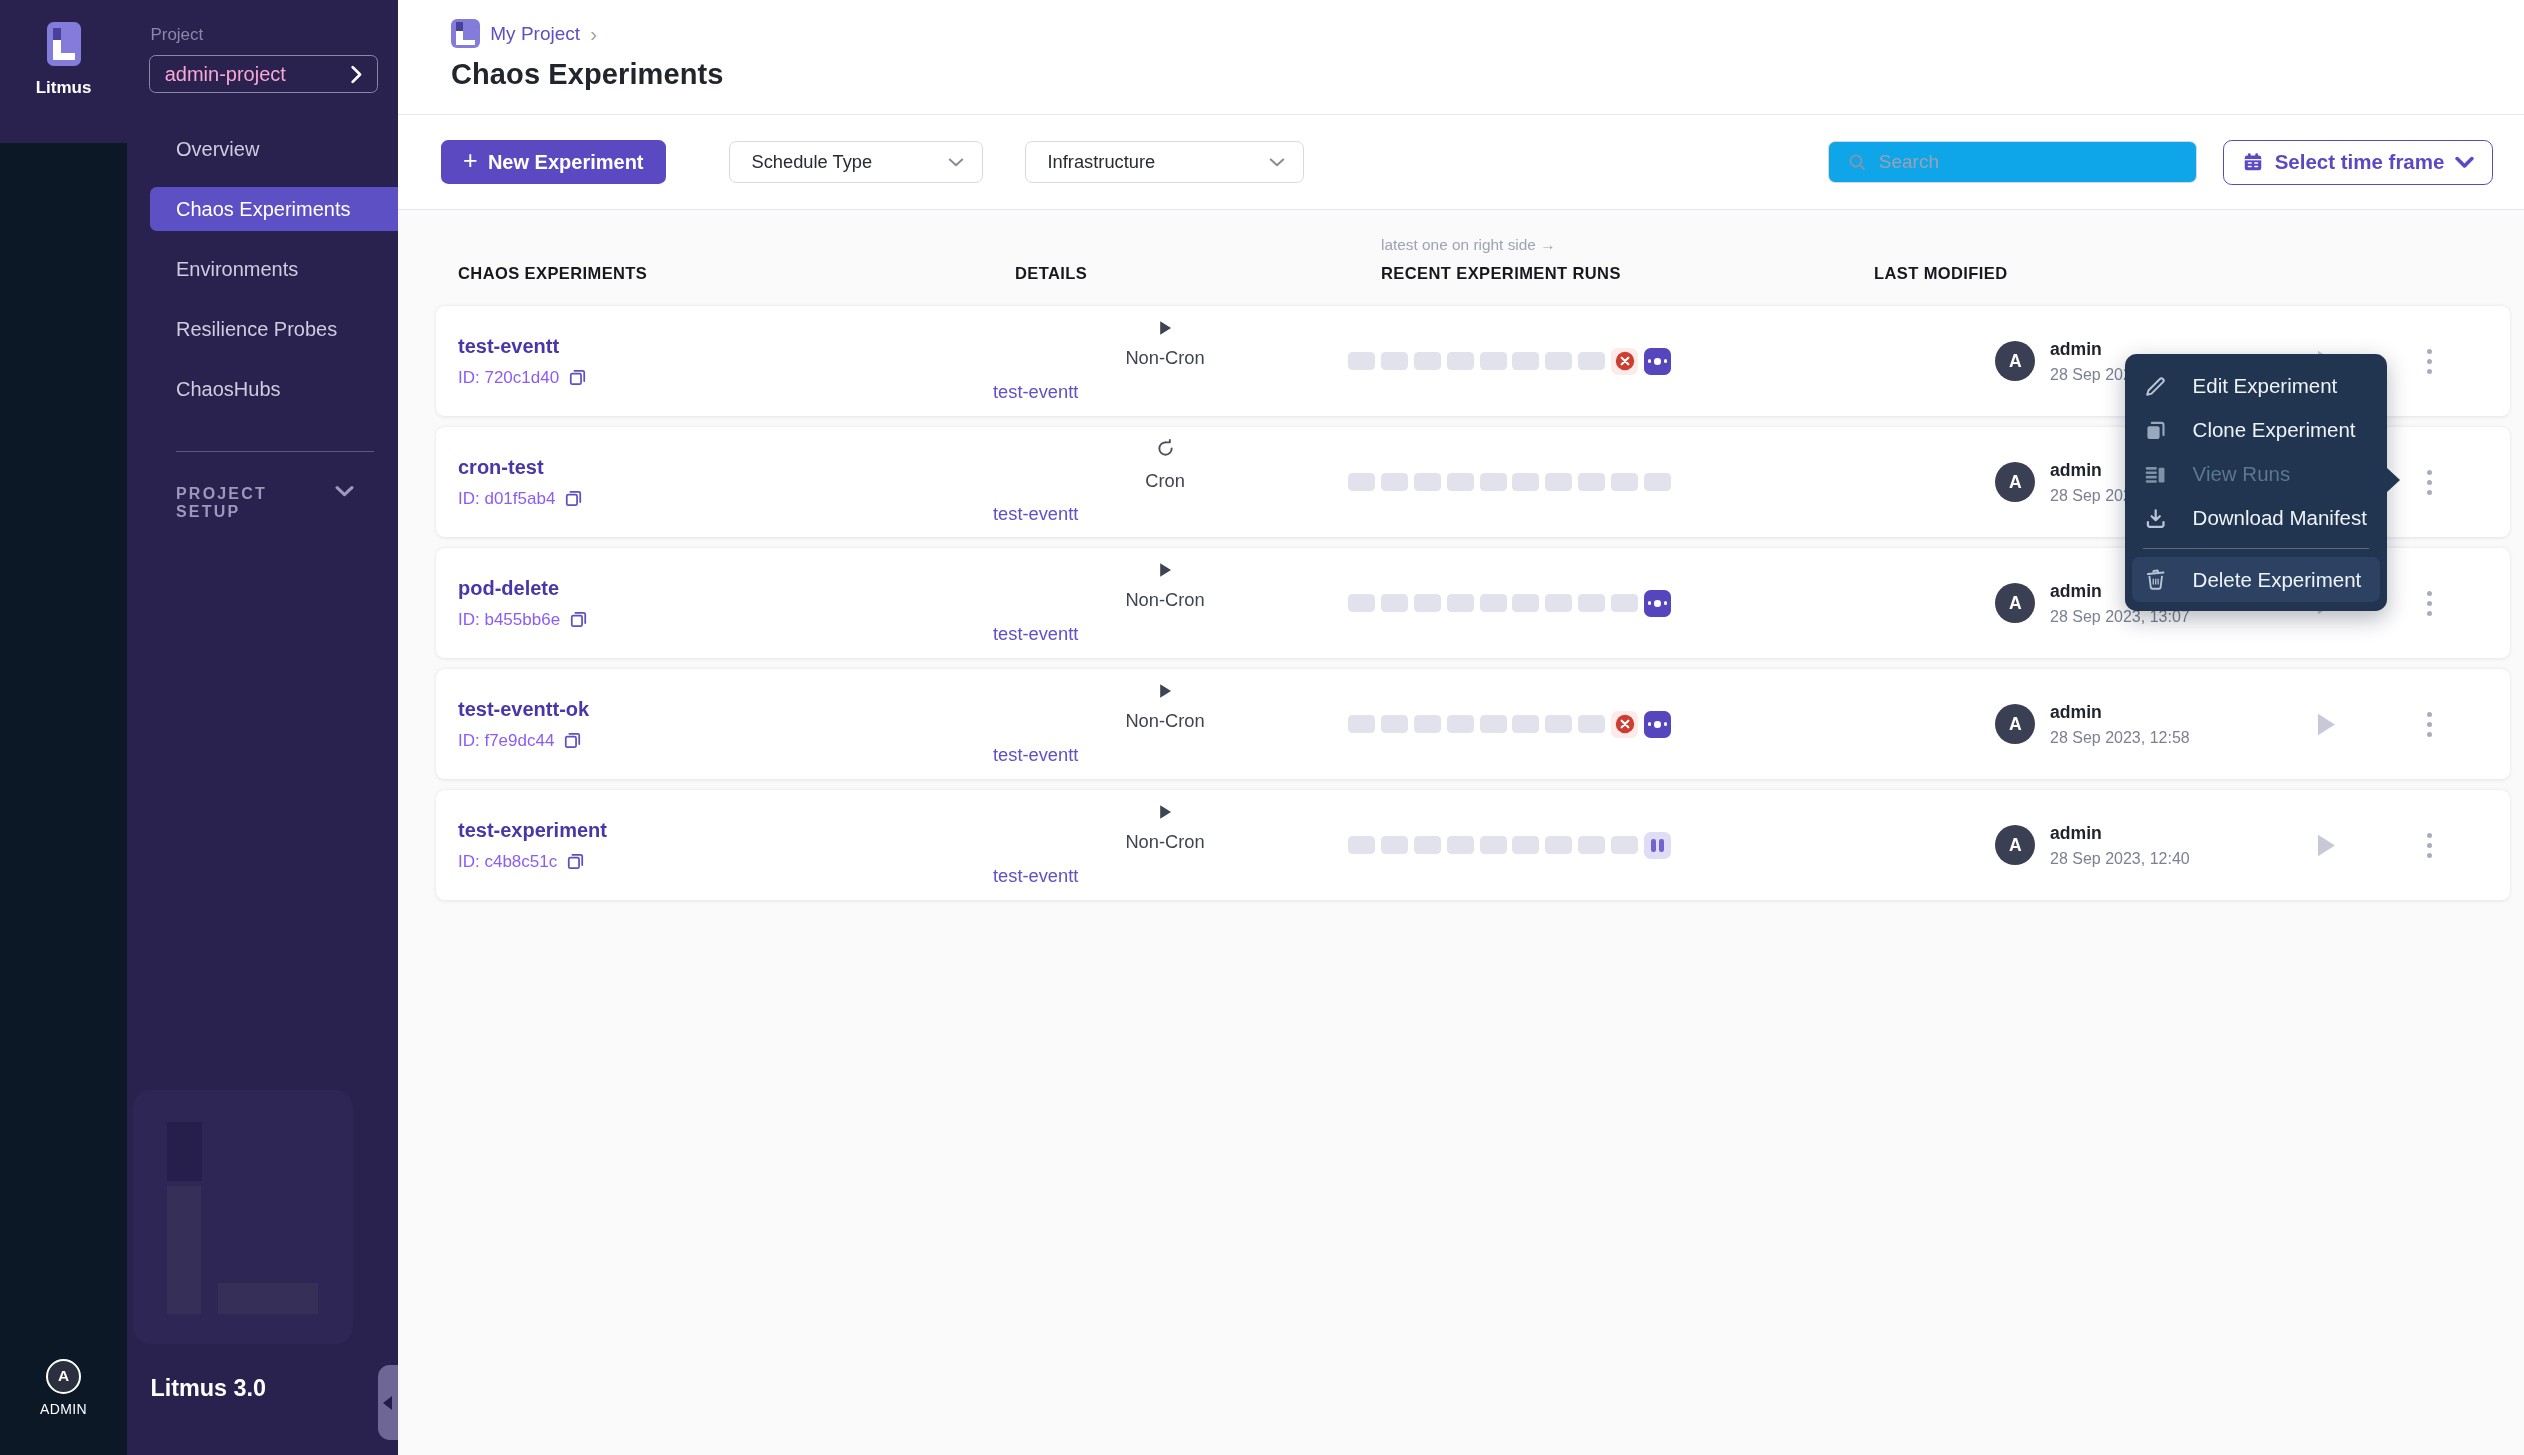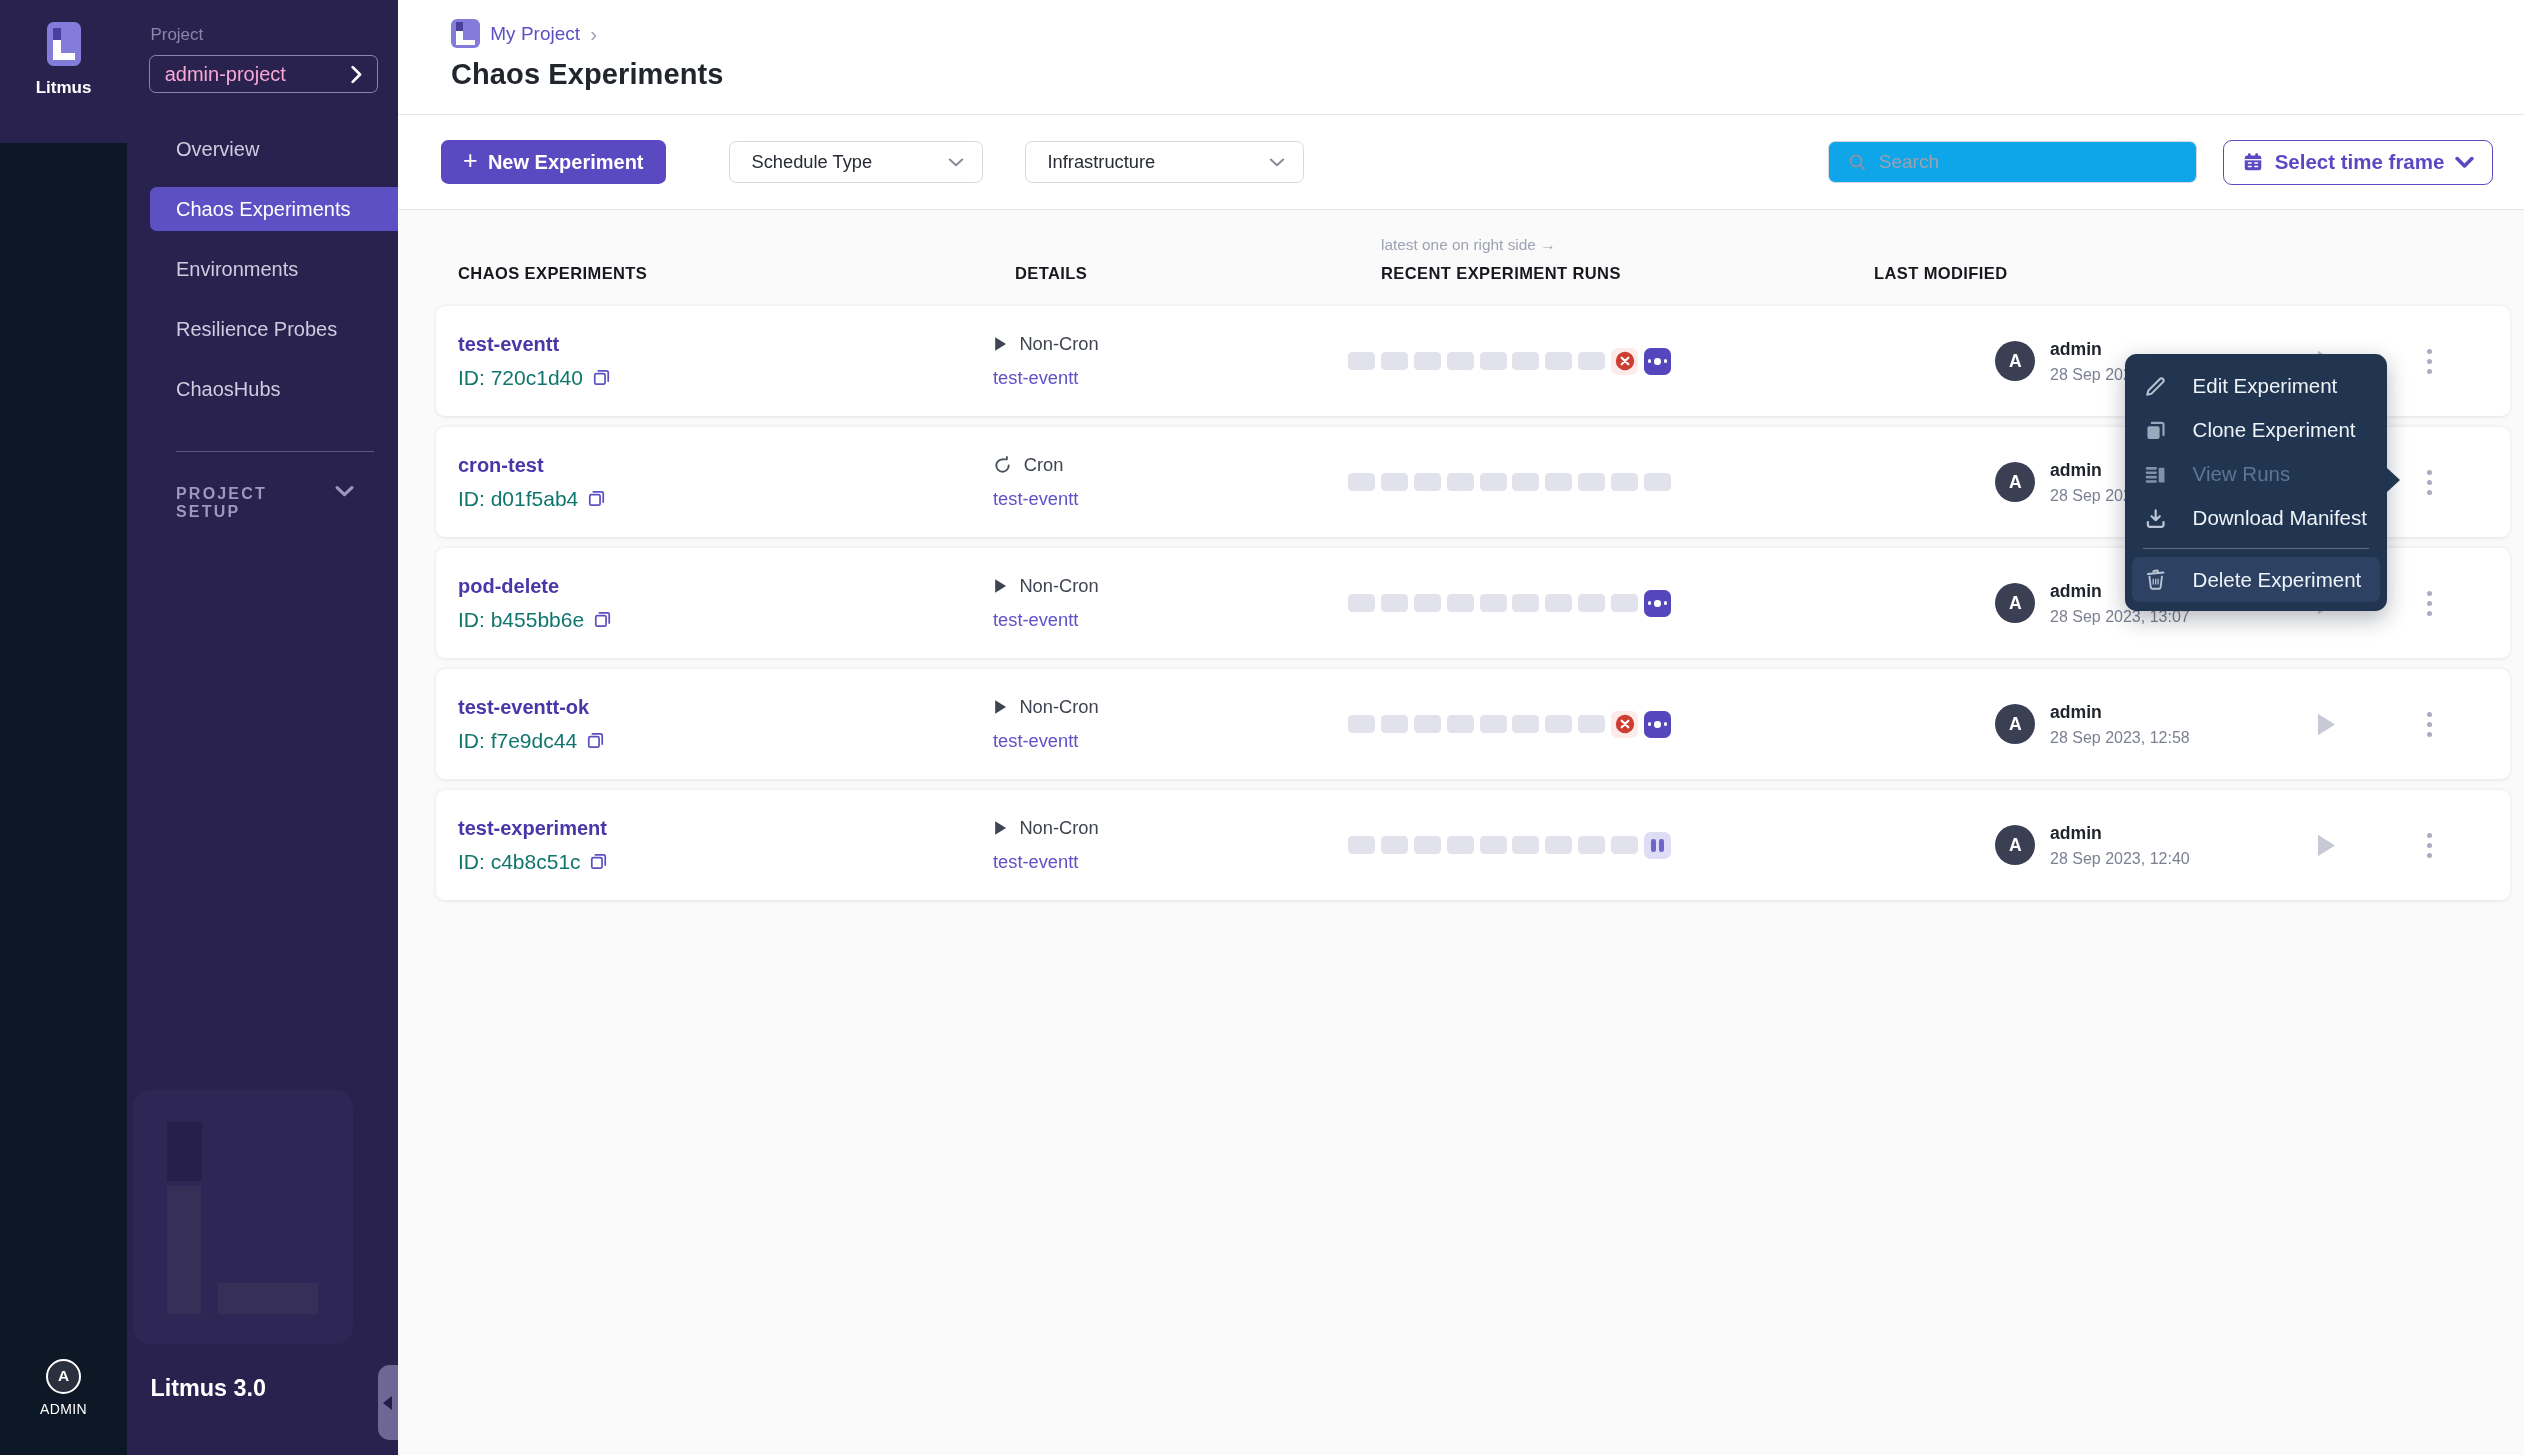--- a/index.html
+++ b/index.html
@@ -68,23 +68,23 @@
   .th { color:#16181d; font-size:16.5px; font-weight:700; letter-spacing:0.4px; align-self:end; }
   .runs-hint { color:#9ea2b3; font-size:15.4px; margin-bottom:10.3px; padding-left:22px; }
   .th-runs-wrap { padding-left:22px; }
   .thead-block { margin-bottom:23px; }
 
   .card { width:2074px; height:110px; background:#ffffff; border-radius:8.8px; box-shadow:0 0.7px 3.7px rgba(40,41,61,0.10); margin-bottom:11px; align-items:center; }
   .cell { display:flex; flex-direction:column; justify-content:center; }
   .c-name { padding-left:22px; }
   .exp-name { color:#4936a8; font-size:20px; font-weight:700; cursor:pointer; }
   .exp-id-row { display:flex; align-items:center; gap:8.8px; margin-top:10.3px; }
-  .exp-id { color:#0f766e; font-size:21px; }
+  .exp-id { color:#8b5cf6; font-size:17px; }
   .copy-ic { cursor:pointer; display:inline-flex; }
-  .sched-row { display:flex; align-items:center; gap:11.7px; }
+  .sched-row { display:flex; align-items:center; gap:11.7px;flex-direction:column; }
   .sched-label { color:#3f4450; font-size:18.3px; }
   .exp-link { color:#6051c8; font-size:18.3px; margin-top:11.7px; cursor:pointer; width:max-content; }
   .c-runs { padding-left:11px; }
   .runs { display:flex; align-items:center; gap:5.9px; }
   .pill { width:27px; height:18.3px; border-radius:4.4px; background:#e2e2ec; cursor:pointer; }
   .sq { width:27px; height:27px; border-radius:6.6px; display:flex; align-items:center; justify-content:center; cursor:pointer; }
   .sq.failed { background:#fcebe8; }
   .sq.running { background:#5546bd; gap:2.9px; }
   .sq.running i { display:block; border-radius:50%; background:#fff; }
   .sq.running .d1,.sq.running .d3 { width:3.7px; height:3.7px; }

